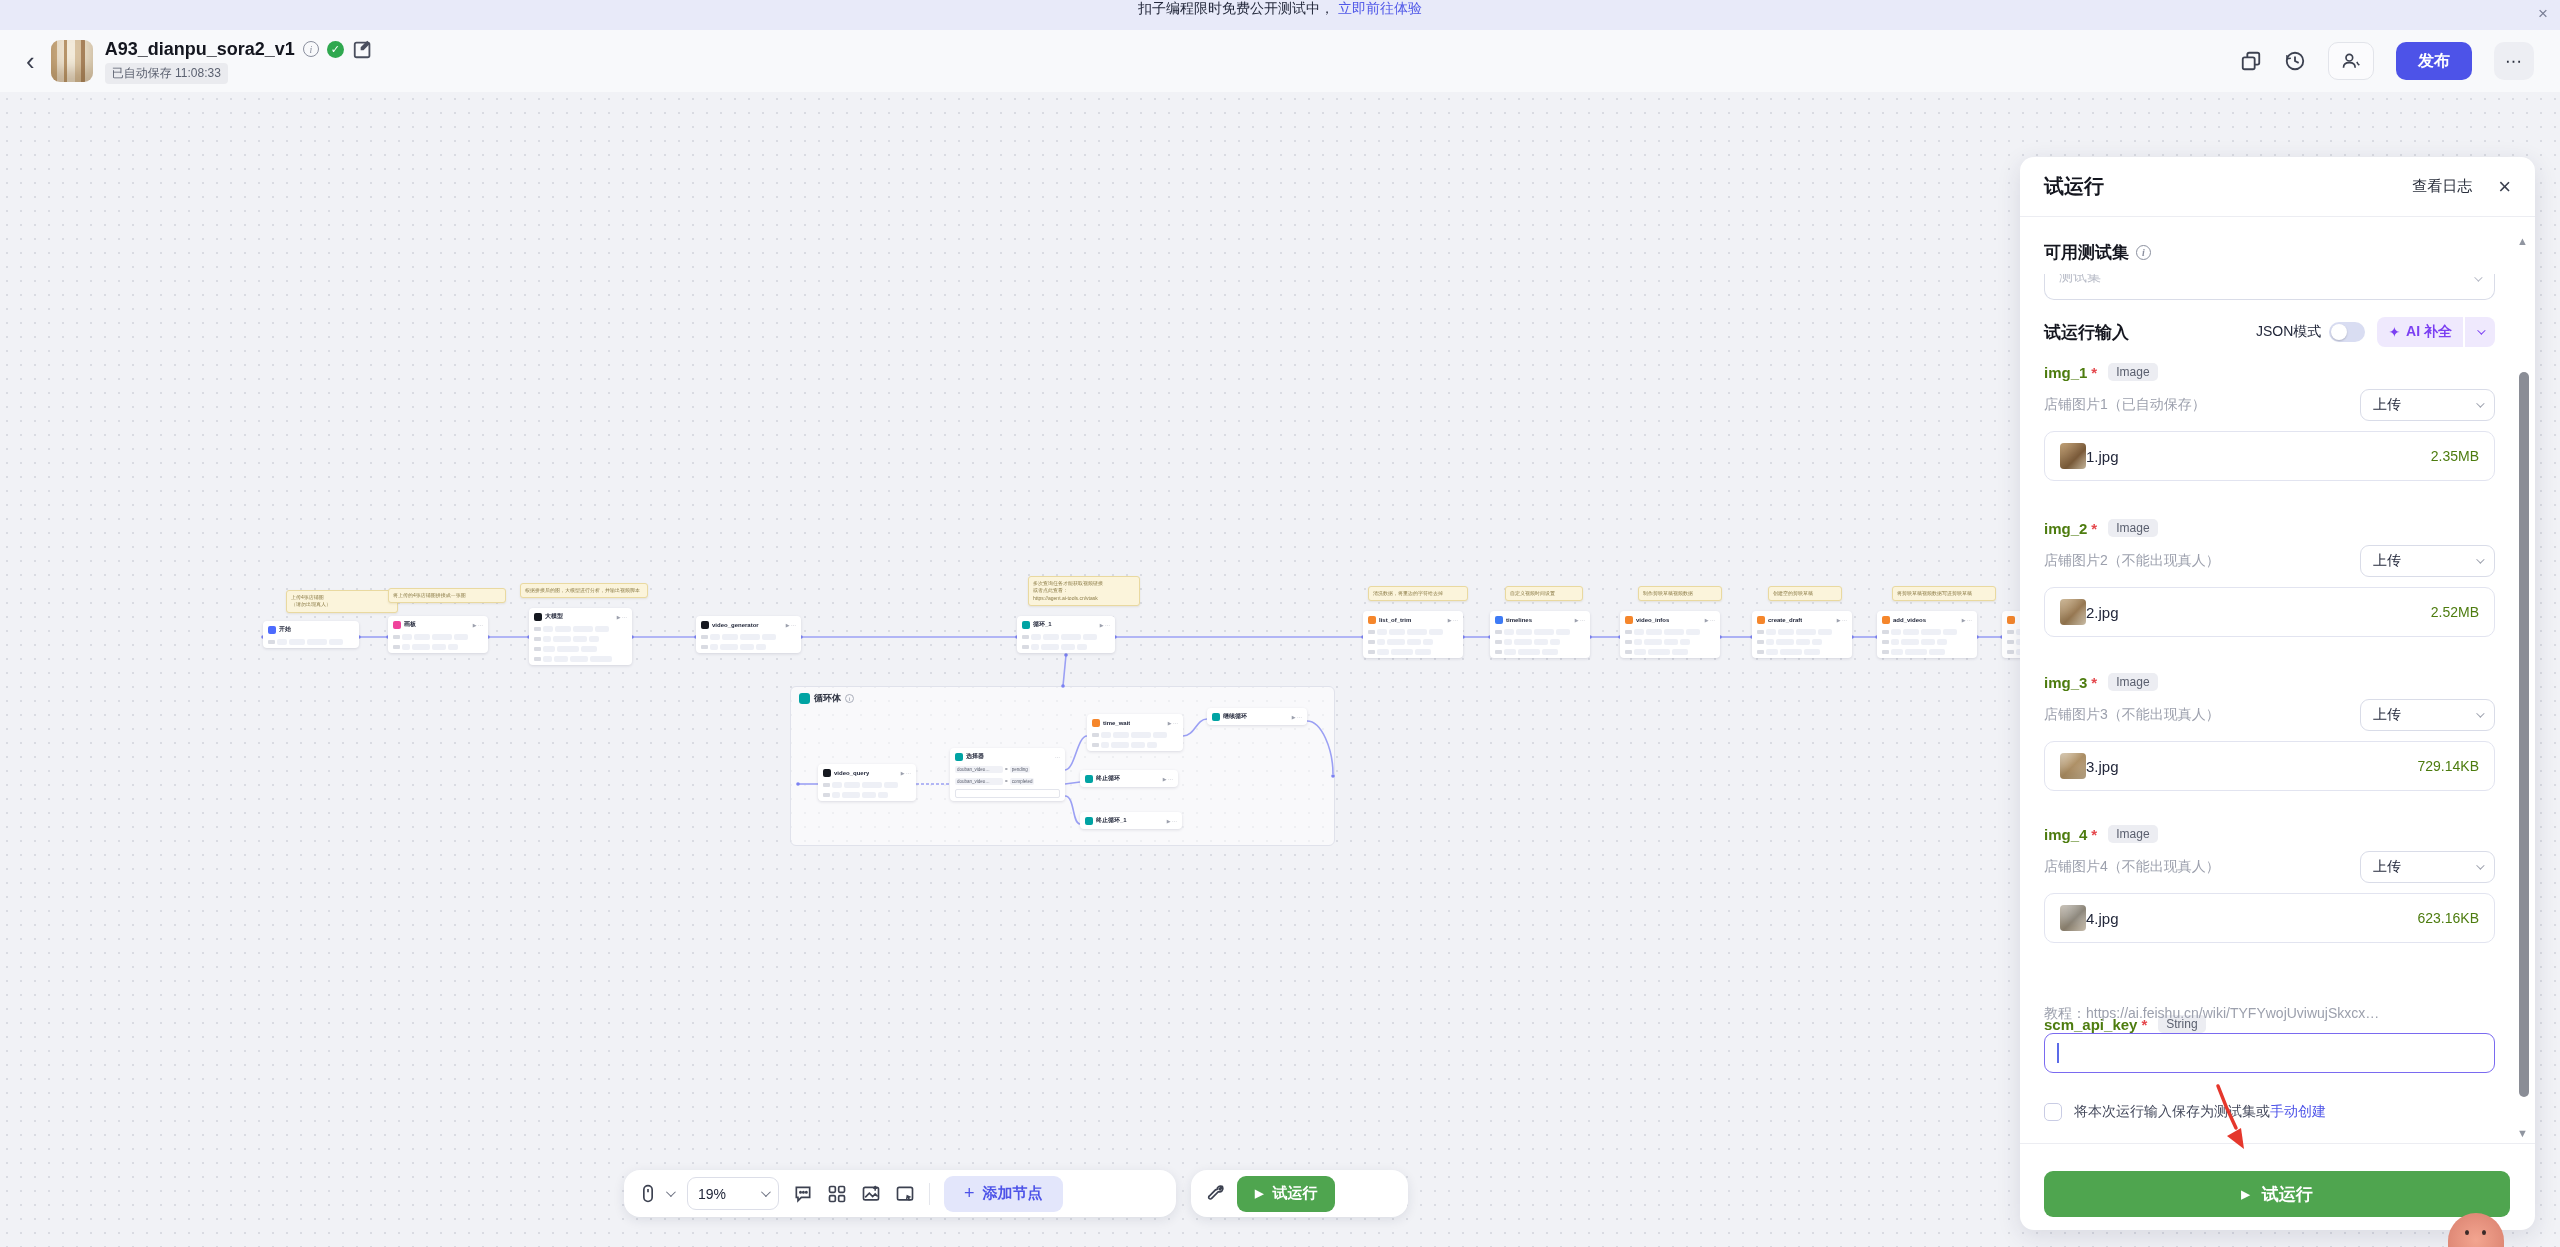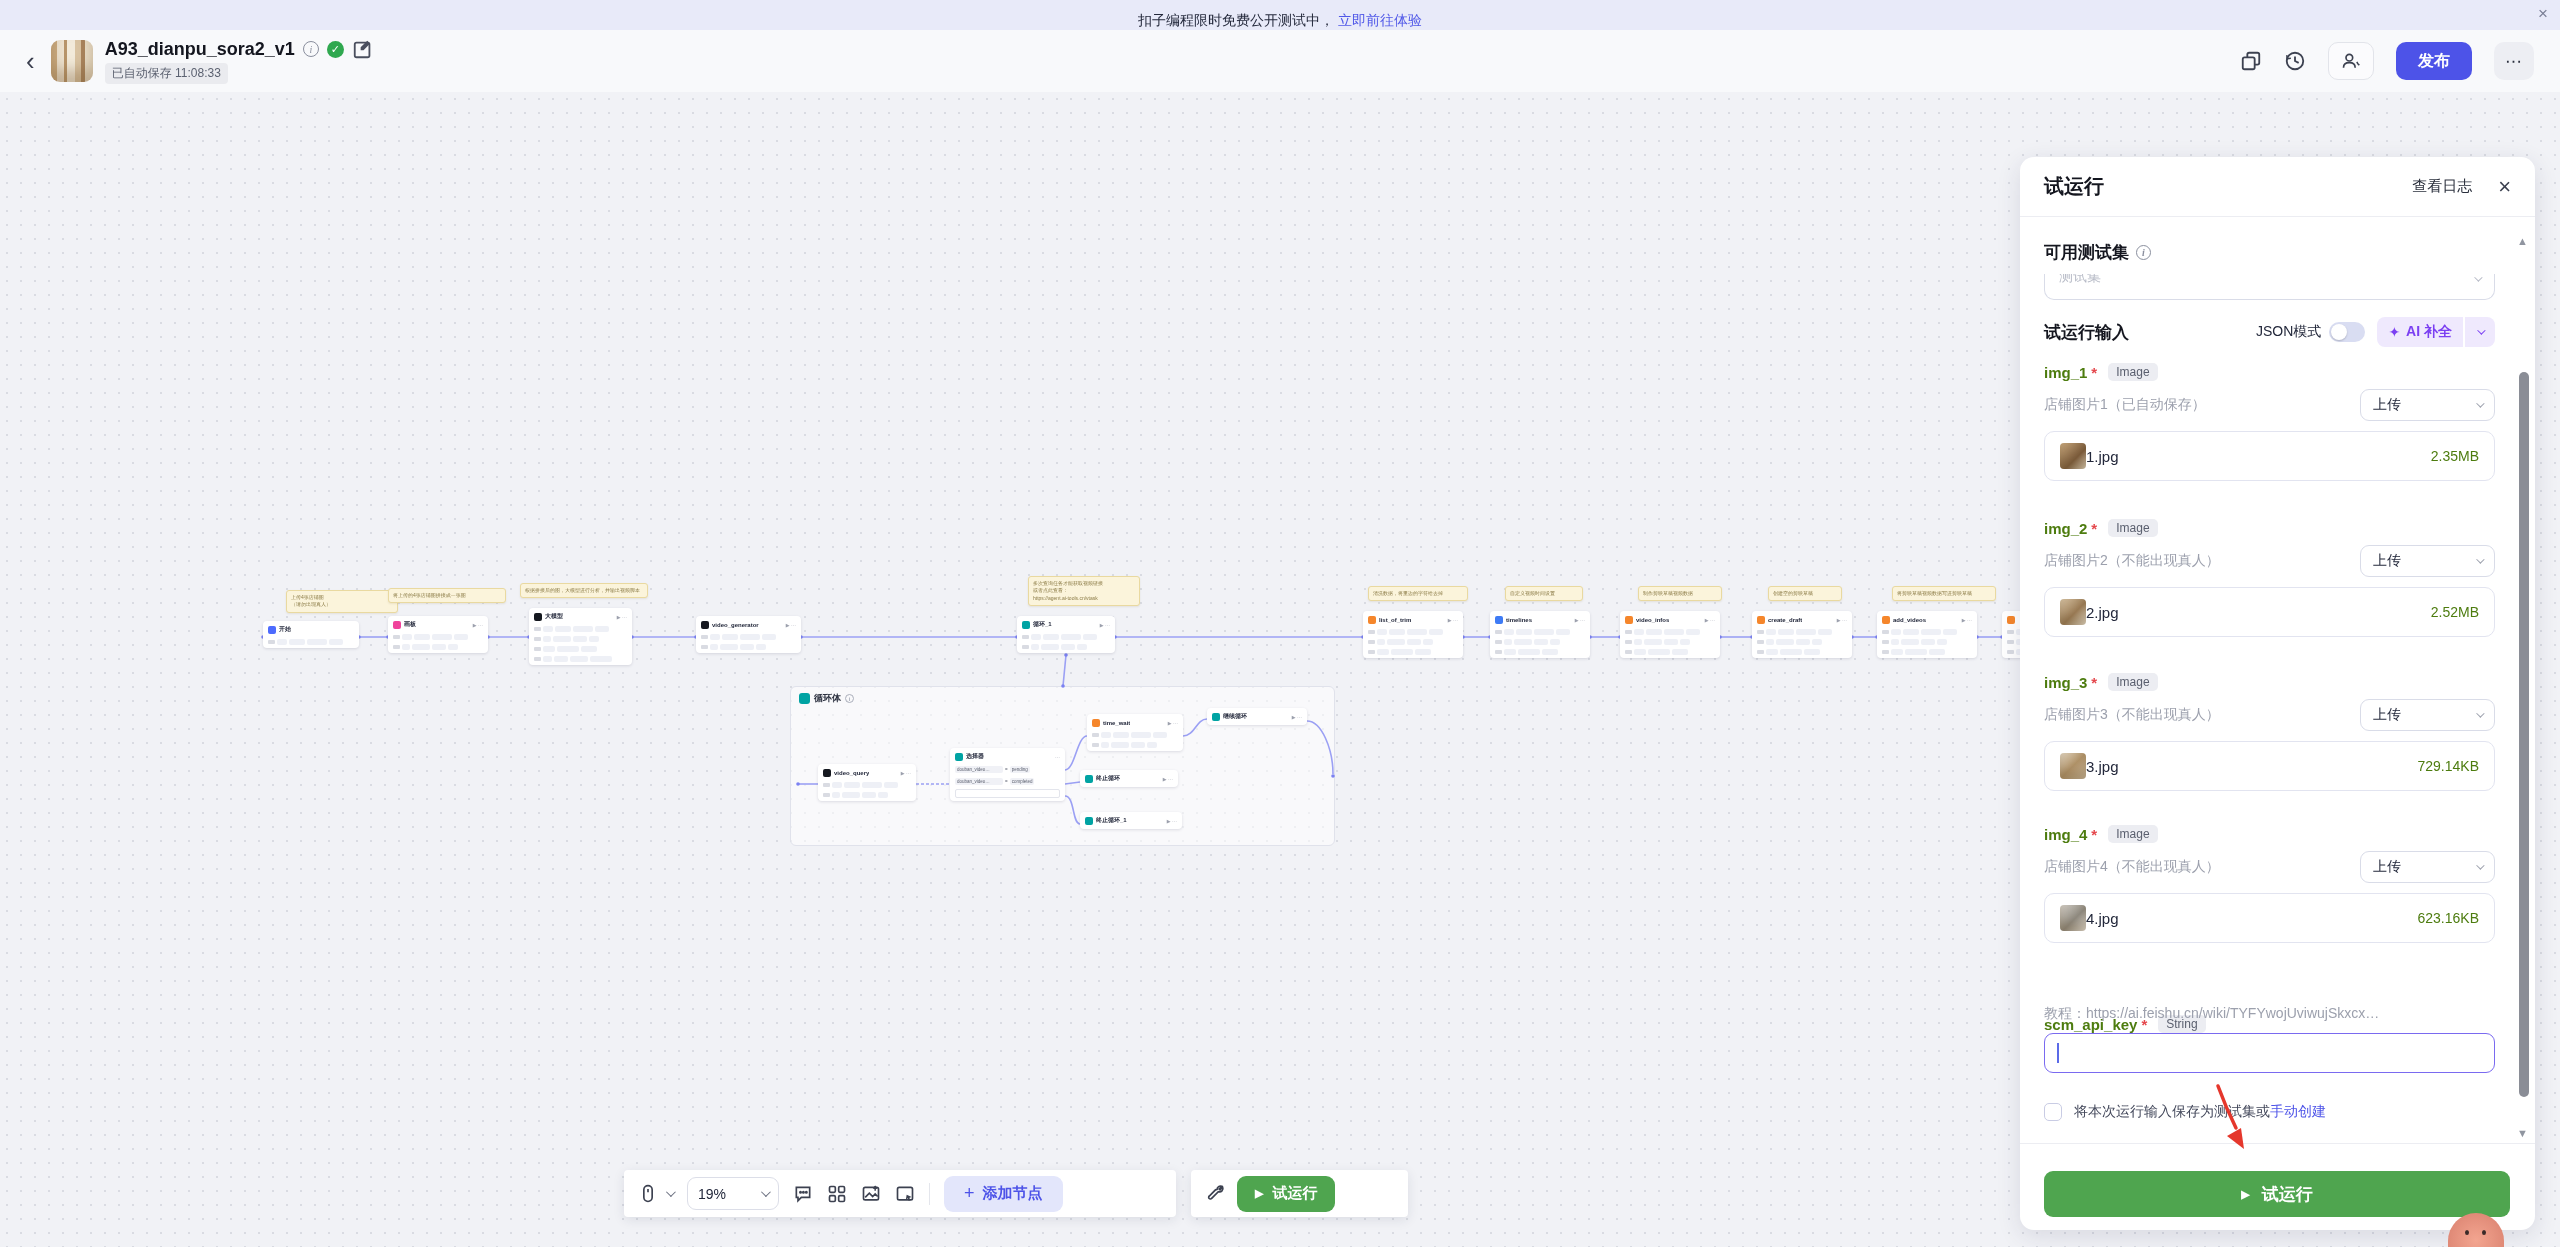--- a/index.html
+++ b/index.html
@@ -1,20 +1,20 @@
 <!DOCTYPE html>
 <html><head>
 <meta charset="utf-8">
 <style>
   * { margin:0; padding:0; box-sizing:border-box; }
   html,body { width:2560px; height:1247px; overflow:hidden; }
   body { font-family:"Liberation Sans","DejaVu Sans",sans-serif; background:#F1F2F6; position:relative; color:#1C2333; }
 
   
-  .banner { position:absolute; left:0; top:0; width:2560px; height:30px; background:#E8EAF9; display:flex; align-items:flex-end; justify-content:center; font-size:14px; color:#23283B; z-index:40; }
+  .banner { position:absolute; left:0; top:0; width:2560px; height:30px; background:#E8EAF9; display:flex; align-items:flex-start; justify-content:center; font-size:14px; color:#23283B; z-index:40; }
   .banner a { color:#5058E8; text-decoration:none; margin-left:4px; cursor:pointer; }
   .banner-close { position:absolute; right:12px; top:4px; font-size:17px; color:#7A7F96; cursor:pointer; }
 
   
   .hdr { position:absolute; left:0; top:30px; width:2560px; height:62px; background:#F8F9FB; display:flex; align-items:center; padding:0 26px; z-index:35; }
   .back { font-size:26px; color:#3A3F4E; margin-right:16px; line-height:1; cursor:pointer; }
   .appicon { width:42px; height:42px; border-radius:9px; margin-right:12px;
     background:linear-gradient(90deg,#C9A97E 0 14%,#EDE2CF 14% 30%,#B8956A 30% 38%,#F2EADA 38% 58%,#D9C3A2 58% 72%,#A8835C 72% 80%,#E8DCC6 80% 100%);
     box-shadow:inset 0 -12px 14px rgba(120,90,50,.35); }
   .titlebox { display:flex; flex-direction:column; gap:3px; }
@@ -45,21 +45,21 @@
   .node-hicons { margin-left:auto; font-size:5px; color:#9CA0AD; white-space:nowrap; }
   .node-row { display:flex; align-items:center; gap:2px; margin-top:3px; height:7px; }
   .rlab { width:7px; height:4px; background:#D9DBE2; border-radius:1px; flex:none; }
   .pill { height:6px; background:#EEF0F6; border-radius:2px; }
   .cond { display:flex; align-items:center; gap:2px; margin-top:3px; height:9px; font-size:4.5px; color:#5A5F6E; }
   .cchip { background:#F0F1F6; border-radius:2px; padding:1px 2px; white-space:nowrap; overflow:hidden; }
   .cempty { margin-top:3px; height:9px; border:0.5px solid #E3E5EC; border-radius:2px; }
   .note { position:absolute; background:#FBF4DB; border:1px solid #E9D9A0; border-radius:3px; padding:3px 4px; font-size:5px; line-height:1.45; color:#8A7A45; white-space:pre-line; z-index:3; box-shadow:0 1px 2px rgba(120,100,40,.12); }
 
   
-  .tbar { position:absolute; top:1170px; height:47px; background:#fff; border-radius:4px; box-shadow:0 3px 12px rgba(30,35,70,.10); display:flex; align-items:center; z-index:15; }
+  .tbar { position:absolute; top:1170px; height:47px; background:#fff; border-radius:16px; box-shadow:0 3px 12px rgba(30,35,70,.10); display:flex; align-items:center; z-index:15; }
   .tbar1 { left:624px; width:552px; padding:0 14px; gap:14px; }
   .tbar2 { left:1191px; width:217px; padding:0 14px; gap:12px; }
   .ticon { width:20px; height:20px; color:#3C4150; flex:none; cursor:pointer; }
   .chev { display:inline-block; width:7px; height:7px; border-right:1.6px solid #6B7080; border-bottom:1.6px solid #6B7080; transform:rotate(45deg) translateY(-2px); }
   .zoomsel { display:flex; align-items:center; justify-content:space-between; width:92px; height:33px; border:1px solid #DCDEE8; border-radius:9px; padding:0 10px; font-size:14px; color:#23283B; cursor:pointer; }
   .tdivider { width:1px; height:22px; background:#E4E6EC; }
   .btn-addnode { height:36px; padding:0 20px; background:#E3E6FB; color:#4D53E8; border:none; border-radius:9px; font-size:15px; font-weight:bold; display:flex; align-items:center; gap:8px; cursor:pointer; }
   .btn-run { height:36px; padding:0 18px; background:#4FA54F; color:#fff; border:none; border-radius:9px; font-size:15px; font-weight:bold; display:flex; align-items:center; gap:9px; cursor:pointer; }
   .playglyph { font-size:11px; }
 

